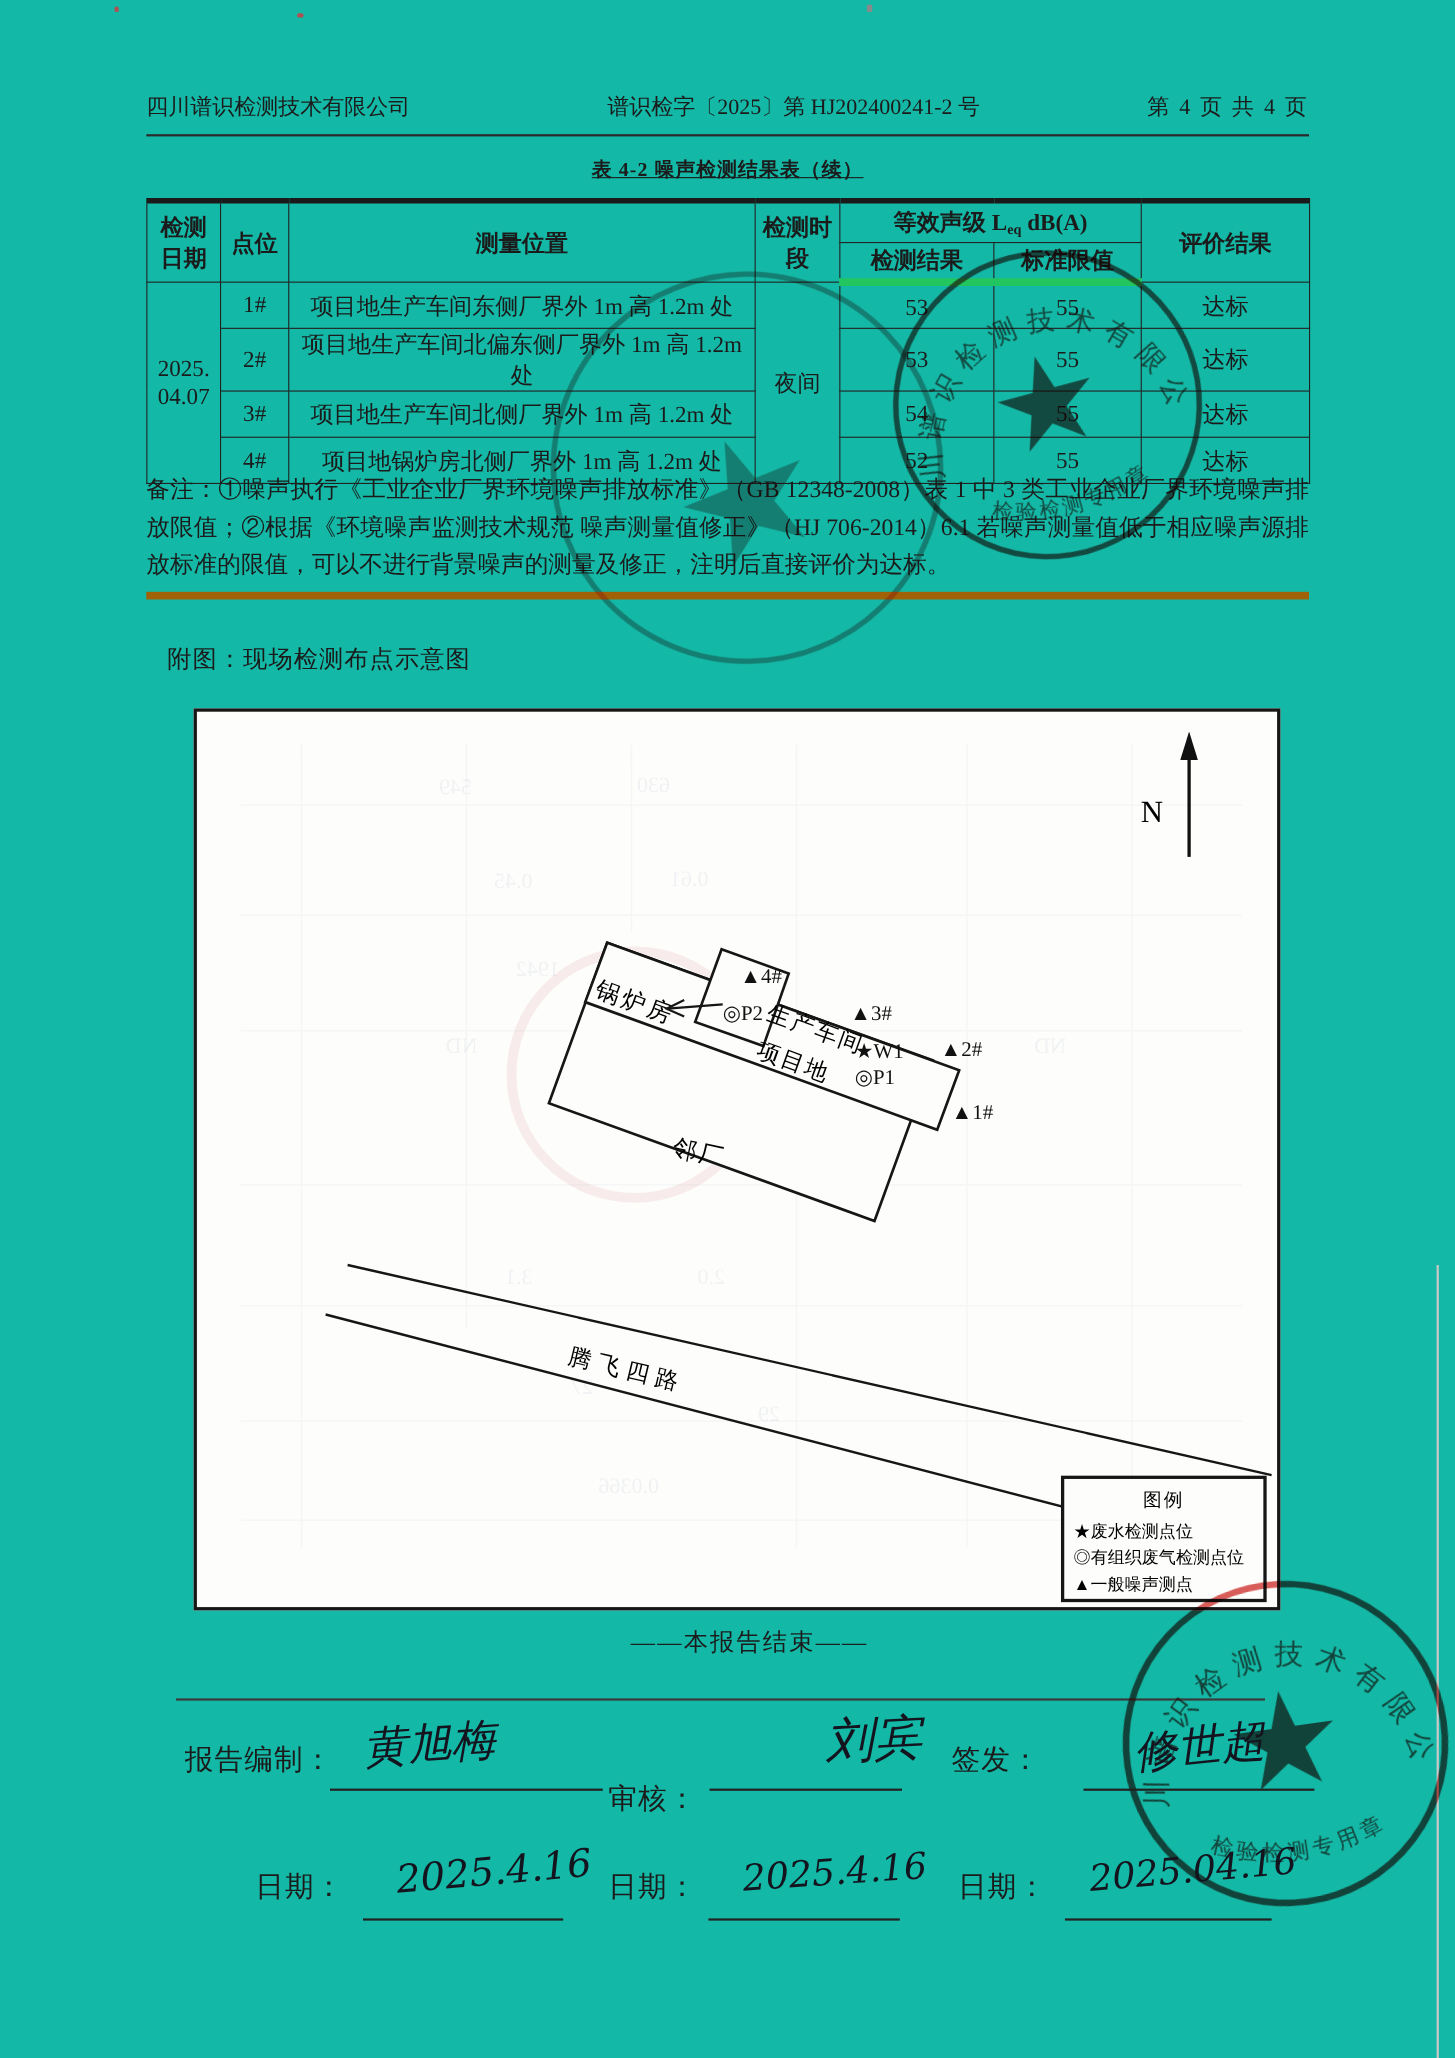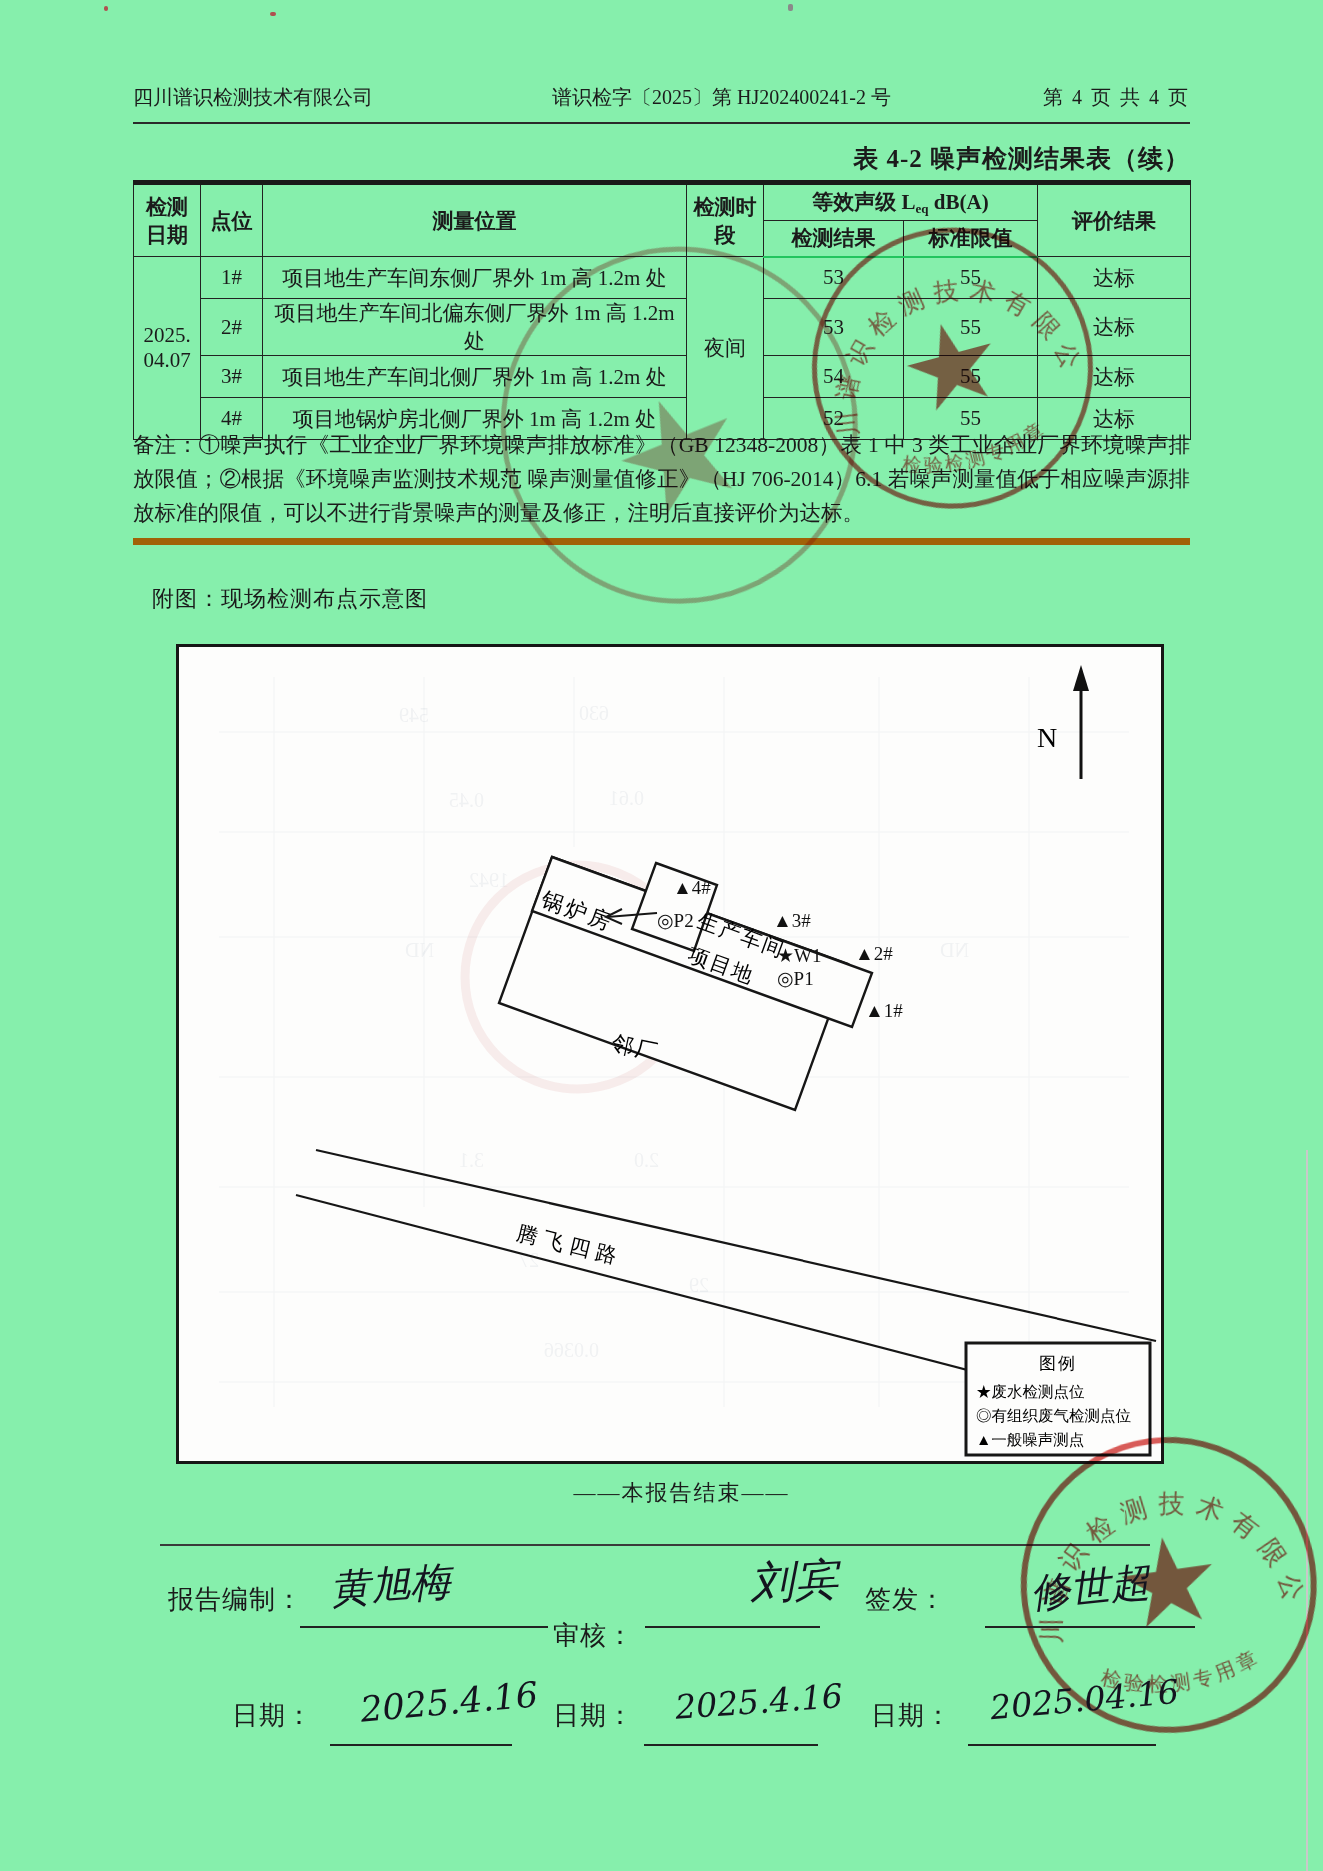--- a/index.html
+++ b/index.html
@@ -1,33 +1,33 @@
 <!DOCTYPE html>
 <html><head>
 <meta charset="utf-8">
 <style>
   html,body{margin:0;padding:0;background:#e8e8e8;}
-  #page{position:relative;width:1323px;height:1871px;background:#86efac;overflow:hidden;
+  #page{position:relative;width:1323px;height:1871px;background:#14b8a6;overflow:hidden;
         font-family:"Liberation Serif",serif;color:#1b1b1b;}
   
   .phead{position:absolute;top:84px;left:133px;width:1057px;height:38px;
          border-bottom:2px solid #2a2a2a;font-size:20px;display:flex;align-items:flex-start;}
   .phead .co{width:330px;}
   .phead .docno{flex:1;text-align:center;}
   .phead .pg{width:210px;text-align:right;letter-spacing:2px;}
   
-  .ttitle{position:absolute;top:142px;left:133px;width:1057px;text-align:right;
-          font-size:25px;font-weight:bold;letter-spacing:1px;}
+  .ttitle{position:absolute;top:142px;left:133px;width:1057px;text-align:center;
+          font-size:18px;font-weight:bold;letter-spacing:1px;text-decoration:underline;}
   table.noise{position:absolute;top:180px;left:133px;border-collapse:collapse;table-layout:fixed;
           width:1057px;font-size:21px;}
   table.noise td,table.noise th{border:1.6px solid #222;text-align:center;padding:0 4px;
           font-weight:normal;vertical-align:middle;}
   table.noise tr.h1 th{border-top:5px solid #1a1a1a;}
   table.noise tr.h1 th, table.noise tr.h2 th{font-weight:600;}
-  table.noise tr.h2 th{border-bottom:2px solid #22c55e;}
+  table.noise tr.h2 th{border-bottom:7px solid #22c55e;}
   table.noise .r{height:42px;}
   .sub{font-size:13px;vertical-align:-4px;}
   .notes{position:absolute;top:428px;left:133px;width:1057px;font-size:21.5px;line-height:34px;
          text-align:justify;border-bottom:7px solid #a16207;padding-bottom:8px;}
   
   .figcap{position:absolute;top:584px;left:152px;font-size:22px;letter-spacing:1px;}
   .figbox{position:absolute;top:644px;left:176px;width:982px;height:814px;
           border:3px solid #161616;background:#fdfdfc;}
   
   .endline{position:absolute;top:1478px;left:0;width:1323px;text-align:center;font-size:22px;letter-spacing:2px;margin-left:20px;}

